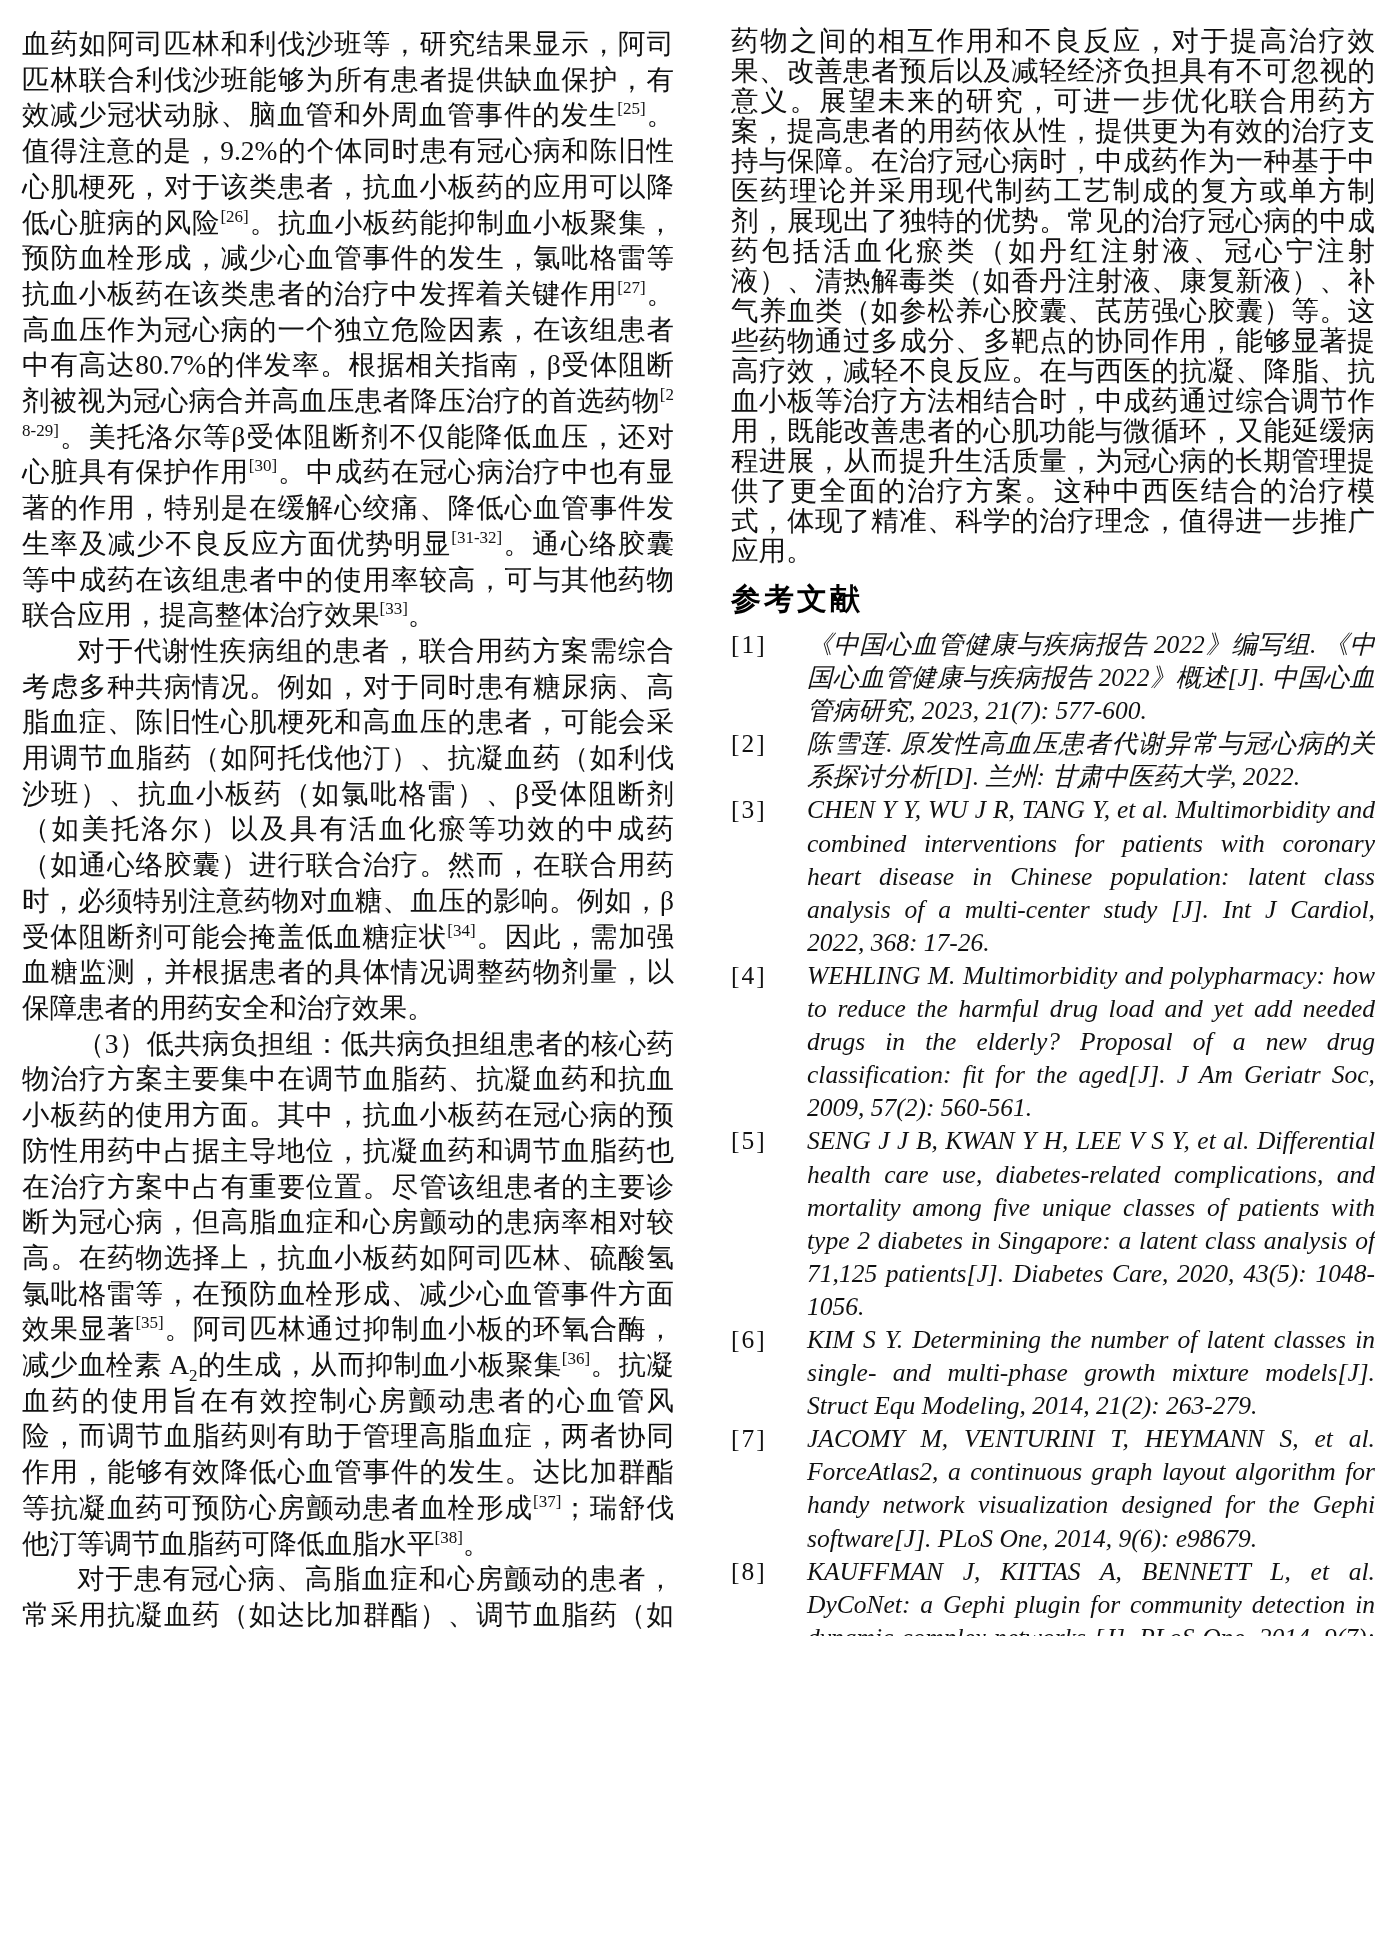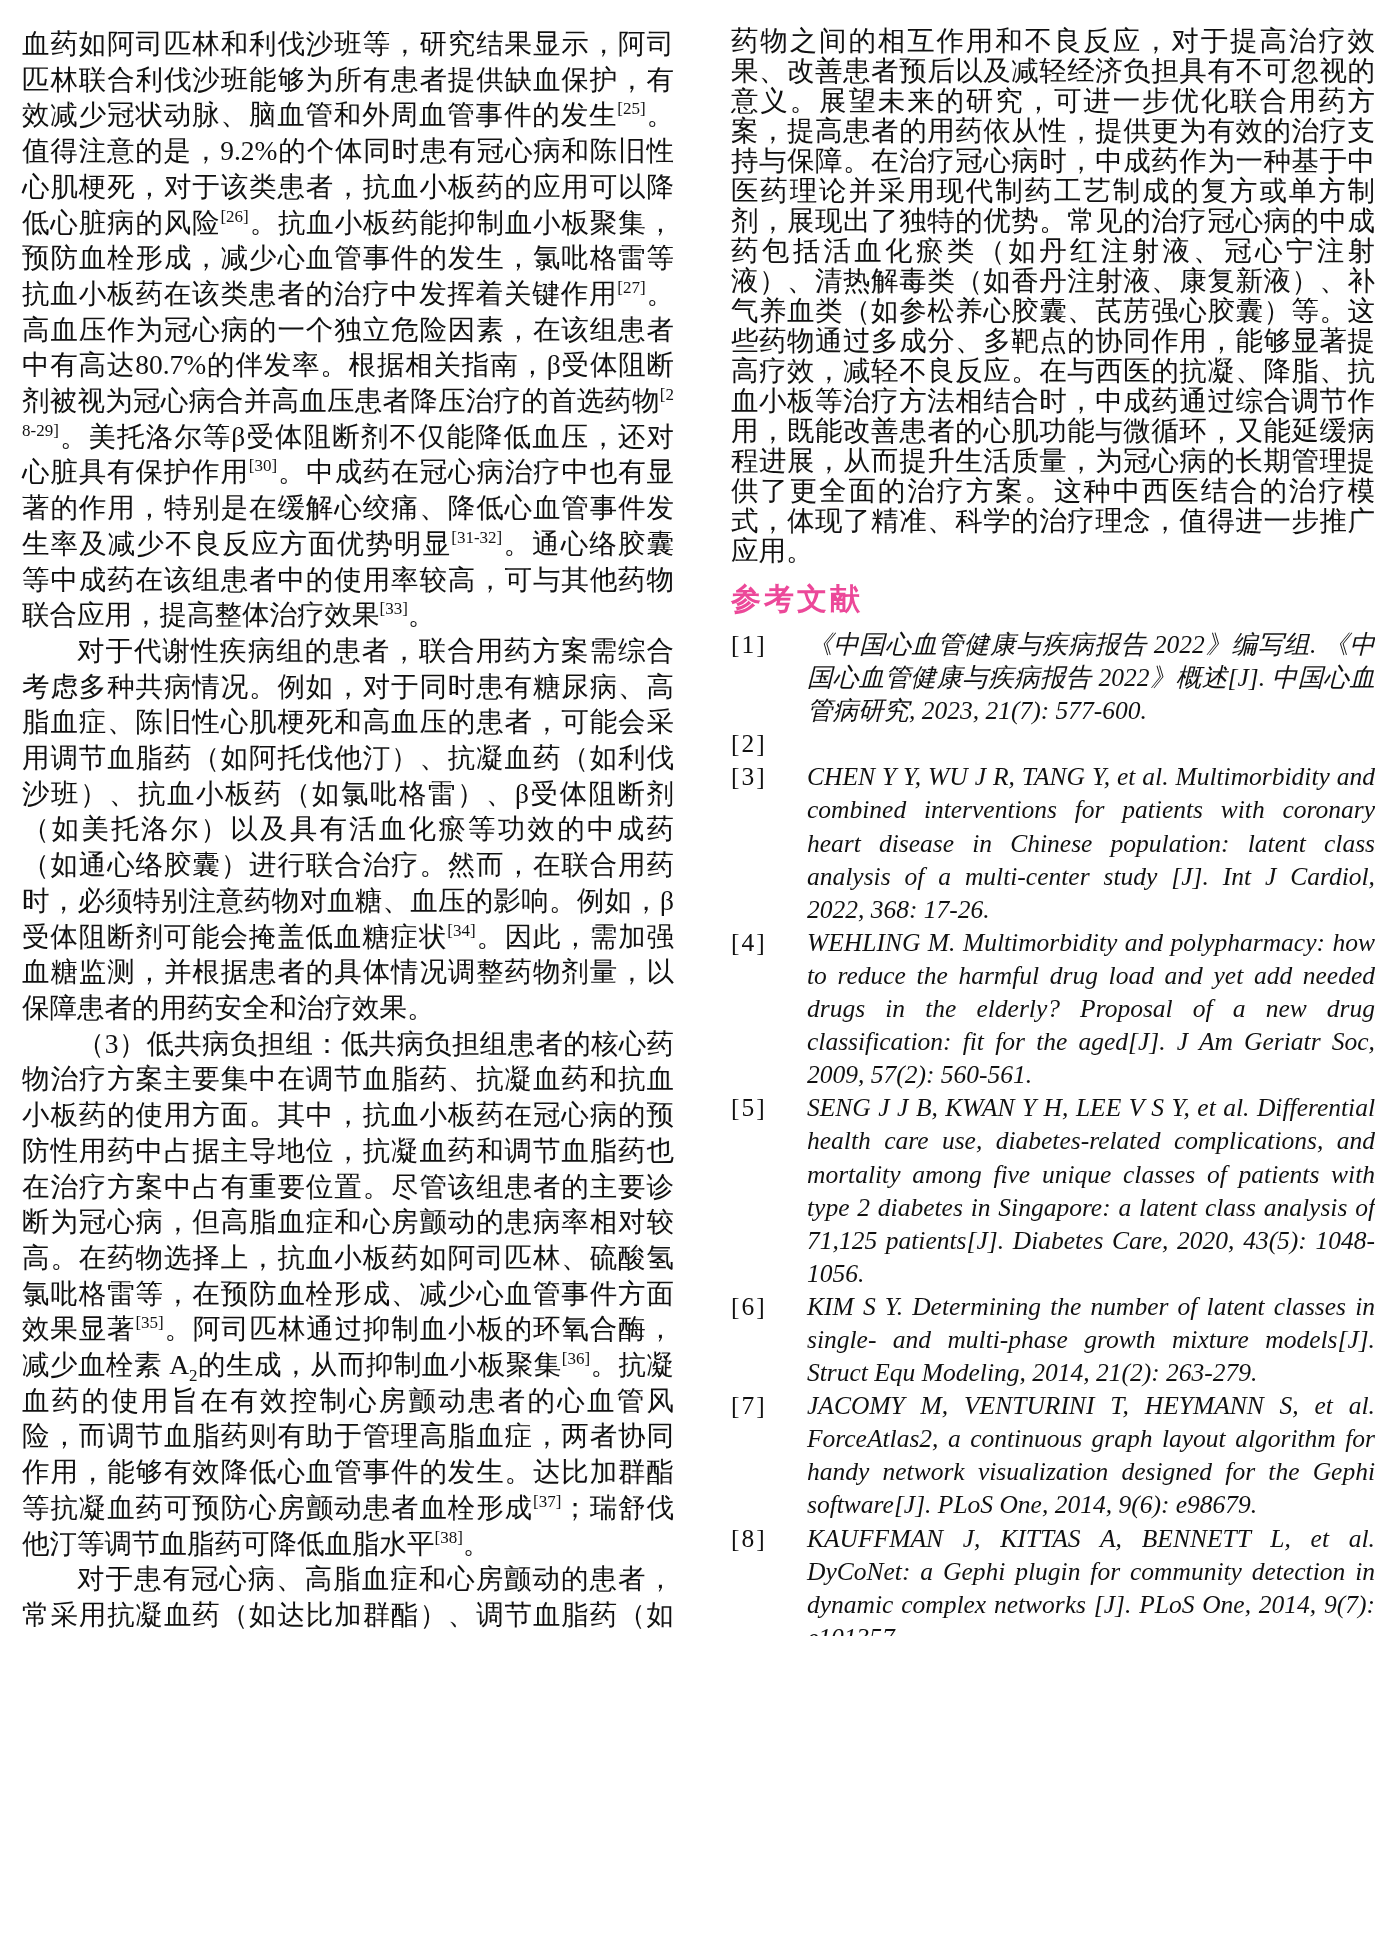--- a/index.html
+++ b/index.html
@@ -34,21 +34,21 @@
     line-height:0;
     vertical-align:sub;
   }
   h2.refs-heading{
     margin:14px 0 10px 0;
     font-family:"Liberation Sans","DejaVu Sans",sans-serif;
     font-weight:700;
     font-size:30px;
     line-height:38px;
     letter-spacing:3px;
-    color:#ec4899;
+    color:#000000;
   }
   .refs-list{width:100%;}
   .ref{
     display:flex;
     align-items:flex-start;
     font-size:25.5px;
     line-height:33.1px;
   }
   .ref-label{
     flex:0 0 76px;
@@ -91,20 +91,21 @@
         <p class="body-para">药物之间的相互作用和不良反应，对于提高治疗效果、改善患者预后以及减轻经济负担具有不可忽视的意义。展望未来的研究，可进一步优化联合用药方案，提高患者的用药依从性，提供更为有效的治疗支持与保障。在治疗冠心病时，中成药作为一种基于中医药理论并采用现代制药工艺制成的复方或单方制剂，展现出了独特的优势。常见的治疗冠心病的中成药包括活血化瘀类（如丹红注射液、冠心宁注射液）、清热解毒类（如香丹注射液、康复新液）、补气养血类（如参松养心胶囊、芪苈强心胶囊）等。这些药物通过多成分、多靶点的协同作用，能够显著提高疗效，减轻不良反应。在与西医的抗凝、降脂、抗血小板等治疗方法相结合时，中成药通过综合调节作用，既能改善患者的心肌功能与微循环，又能延缓病程进展，从而提升生活质量，为冠心病的长期管理提供了更全面的治疗方案。这种中西医结合的治疗模式，体现了精准、科学的治疗理念，值得进一步推广应用。</p>
       </div>
     <h2 class="refs-heading">参考文献</h2>
     <div class="refs-list">
         <div class="ref">
           <span class="ref-label">[1]</span>
           <div class="ref-body">《中国心血管健康与疾病报告 2022》编写组. 《中国心血管健康与疾病报告 2022》概述[J]. 中国心血管病研究, 2023, 21(7): 577-600.</div>
         </div>
         <div class="ref">
           <span class="ref-label">[2]</span>
+          <div class="ref-body">陈雪莲. 原发性高血压患者代谢异常与冠心病的关系探讨分析[D]. 兰州: 甘肃中医药大学, 2022.</div>
         </div>
         <div class="ref">
           <span class="ref-label">[3]</span>
           <div class="ref-body">CHEN Y Y, WU J R, TANG Y, et al. Multimorbidity and combined interventions for patients with coronary heart disease in Chinese population: latent class analysis of a multi-center study [J]. Int J Cardiol, 2022, 368: 17-26.</div>
         </div>
         <div class="ref">
           <span class="ref-label">[4]</span>
           <div class="ref-body">WEHLING M. Multimorbidity and polypharmacy: how to reduce the harmful drug load and yet add needed drugs in the elderly? Proposal of a new drug classification: fit for the aged[J]. J Am Geriatr Soc, 2009, 57(2): 560-561.</div>
         </div>
         <div class="ref">

